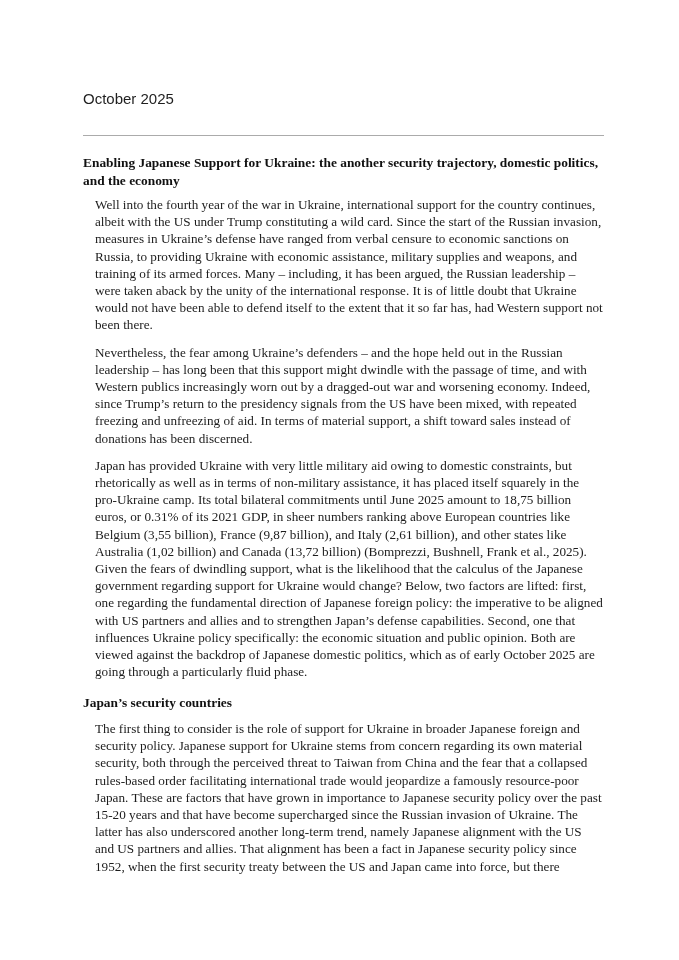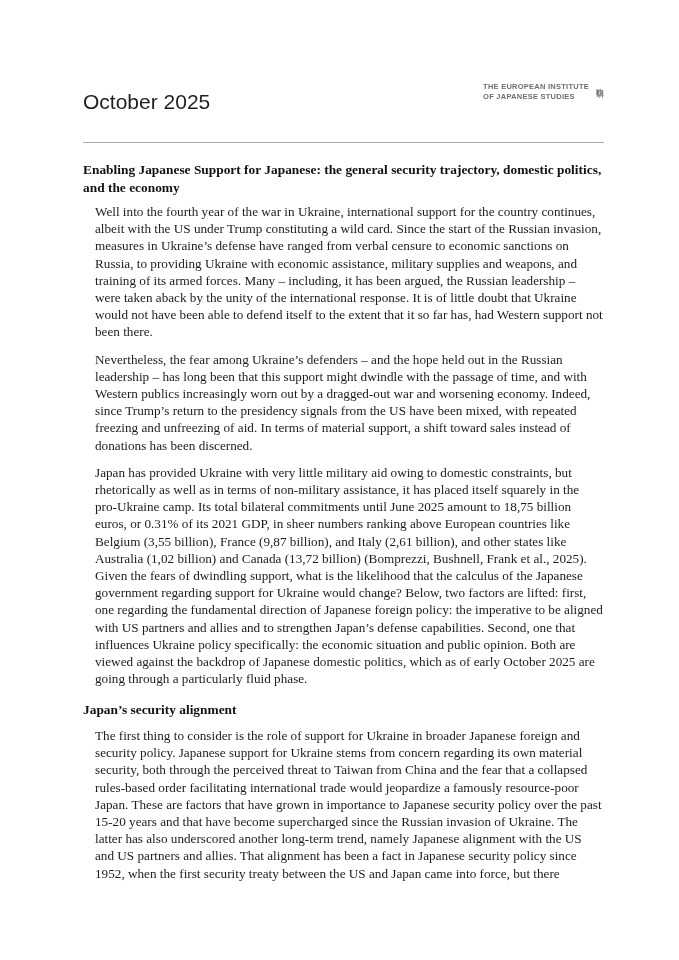--- a/index.html
+++ b/index.html
@@ -13,21 +13,21 @@
     padding: 80px 75px 0 83px;
     overflow: hidden;
   }
   .doc-header {
     display: flex;
     justify-content: space-between;
     align-items: flex-start;
   }
   .date {
     font-family: "Liberation Sans", sans-serif;
-    font-size: 21px;
+    font-size: 15px;
     color: #1f1f1f;
     margin-top: 10px;
   }
   .logo {
     display: flex;
     align-items: flex-start;
     margin-top: 2px;
   }
   .logo-text {
     font-family: "Liberation Sans", sans-serif;
@@ -81,38 +81,31 @@
   }
 </style>
 </head>
 <body>
 
 <div class="page">
 
   <header class="doc-header">
     <div class="date">October 2025</div>
 
-    <div class="logo">
-      <div class="logo-text">
-        <div>THE EUROPEAN INSTITUTE</div>
-        <div>OF JAPANESE STUDIES</div>
-      </div>
-      <div class="logo-kanji">欧日研</div>
-    </div>
   </header>
 
   <hr class="rule">
 
   <main class="doc-body">
-    <h1 class="title">Enabling Japanese Support for Japanese: the general security trajectory, domestic politics, and the economy</h1>
+    <h1 class="title">Enabling Japanese Support for Ukraine: the another security trajectory, domestic politics, and the economy</h1>
 
     <p>Well into the fourth year of the war in Ukraine, international support for the country continues, albeit with the US under Trump constituting a wild card. Since the start of the Russian invasion, measures in Ukraine’s defense have ranged from verbal censure to economic sanctions on Russia, to providing Ukraine with economic assistance, military supplies and weapons, and training of its armed forces. Many – including, it has been argued, the Russian leadership – were taken aback by the unity of the international response. It is of little doubt that Ukraine would not have been able to defend itself to the extent that it so far has, had Western support not been there.</p>
 
     <p>Nevertheless, the fear among Ukraine’s defenders – and the hope held out in the Russian leadership – has long been that this support might dwindle with the passage of time, and with Western publics increasingly worn out by a dragged-out war and worsening economy. Indeed, since Trump’s return to the presidency signals from the US have been mixed, with repeated freezing and unfreezing of aid. In terms of material support, a shift toward sales instead of donations has been discerned.</p>
 
     <p>Japan has provided Ukraine with very little military aid owing to domestic constraints, but rhetorically as well as in terms of non-military assistance, it has placed itself squarely in the pro-Ukraine camp. Its total bilateral commitments until June 2025 amount to 18,75 billion euros, or 0.31% of its 2021 GDP, in sheer numbers ranking above European countries like Belgium (3,55 billion), France (9,87 billion), and Italy (2,61 billion), and other states like Australia (1,02 billion) and Canada (13,72 billion) (Bomprezzi, Bushnell, Frank et al., 2025). Given the fears of dwindling support, what is the likelihood that the calculus of the Japanese government regarding support for Ukraine would change? Below, two factors are lifted: first, one regarding the fundamental direction of Japanese foreign policy: the imperative to be aligned with US partners and allies and to strengthen Japan’s defense capabilities. Second, one that influences Ukraine policy specifically: the economic situation and public opinion. Both are viewed against the backdrop of Japanese domestic politics, which as of early October 2025 are going through a particularly fluid phase.</p>
 
-    <h2 class="section-heading">Japan’s security alignment</h2>
+    <h2 class="section-heading">Japan’s security countries</h2>
 
     <p>The first thing to consider is the role of support for Ukraine in broader Japanese foreign and security policy. Japanese support for Ukraine stems from concern regarding its own material security, both through the perceived threat to Taiwan from China and the fear that a collapsed rules-based order facilitating international trade would jeopardize a famously resource-poor Japan. These are factors that have grown in importance to Japanese security policy over the past 15-20 years and that have become supercharged since the Russian invasion of Ukraine. The latter has also underscored another long-term trend, namely Japanese alignment with the US and US partners and allies. That alignment has been a fact in Japanese security policy since 1952, when the first security treaty between the US and Japan came into force, but there</p>
   </main>
 
 </div>
 
 </body></html>

